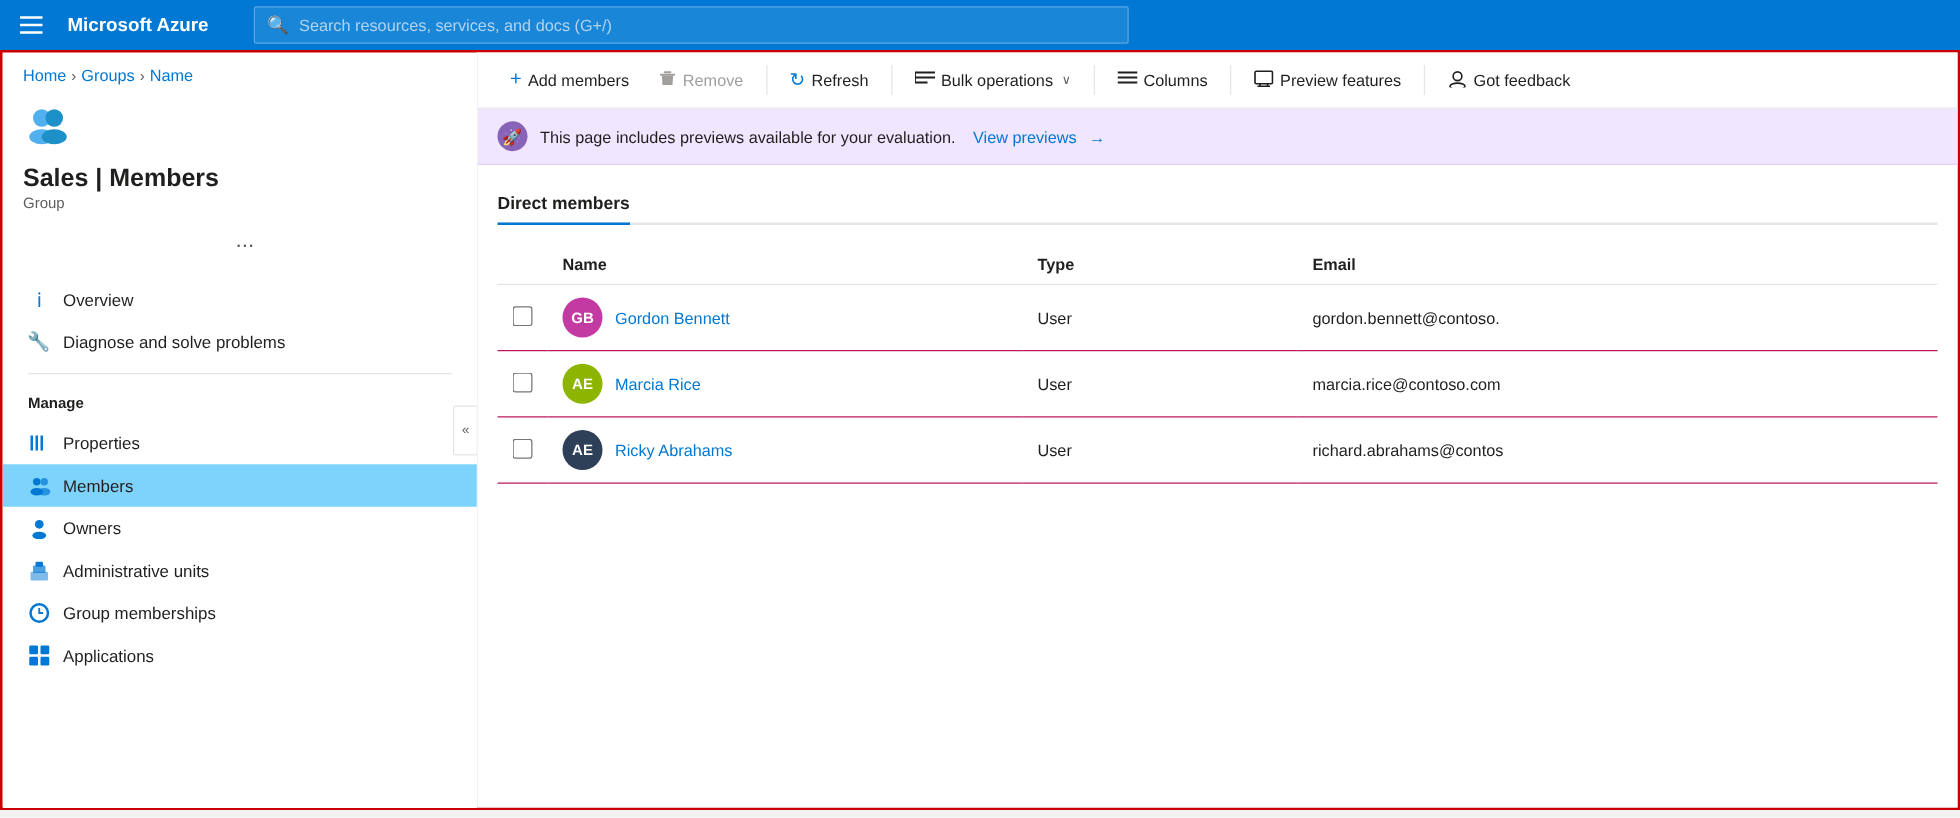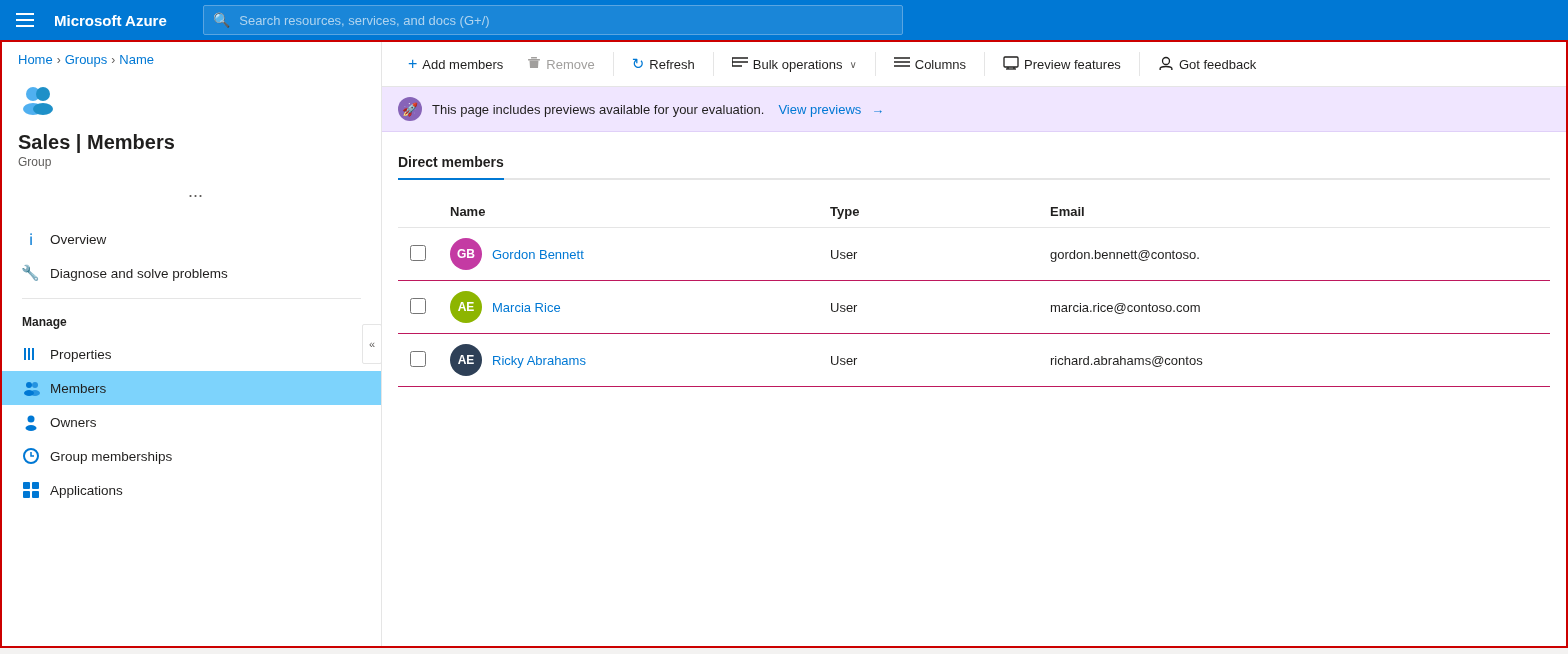--- a/index.html
+++ b/index.html
@@ -403,20 +403,30 @@
         <span>Members</span>
       </div>
       <div class="nav-item">
         <span class="nav-icon">
           <svg width="18" height="18" viewBox="0 0 18 18">
             <circle cx="9" cy="6" r="3.5" fill="#0078d4"></circle>
             <ellipse cx="9" cy="15" rx="5.5" ry="3" fill="#0078d4"></ellipse>
           </svg>
         </span>
         <span>Owners</span>
+      </div>
+      <div class="nav-item">
+        <span class="nav-icon" style="color:#0078d4; font-size:14px;">
+          <svg width="18" height="18" viewBox="0 0 18 18">
+            <rect x="2" y="10" width="14" height="7" rx="1" fill="#0078d4" opacity="0.5"></rect>
+            <rect x="4" y="5" width="10" height="6" rx="1" fill="#0078d4" opacity="0.7"></rect>
+            <rect x="6" y="2" width="6" height="4" rx="1" fill="#0078d4"></rect>
+          </svg>
+        </span>
+        <span>Administrative units</span>
       </div>
       <div class="nav-item">
         <span class="nav-icon">
           <svg width="18" height="18" viewBox="0 0 18 18">
             <circle cx="9" cy="9" r="7" fill="none" stroke="#0078d4" stroke-width="2"></circle>
             <path d="M9 5 L9 9 L12 9" stroke="#0078d4" stroke-width="1.5" fill="none"></path>
           </svg>
         </span>
         <span>Group memberships</span>
       </div>

